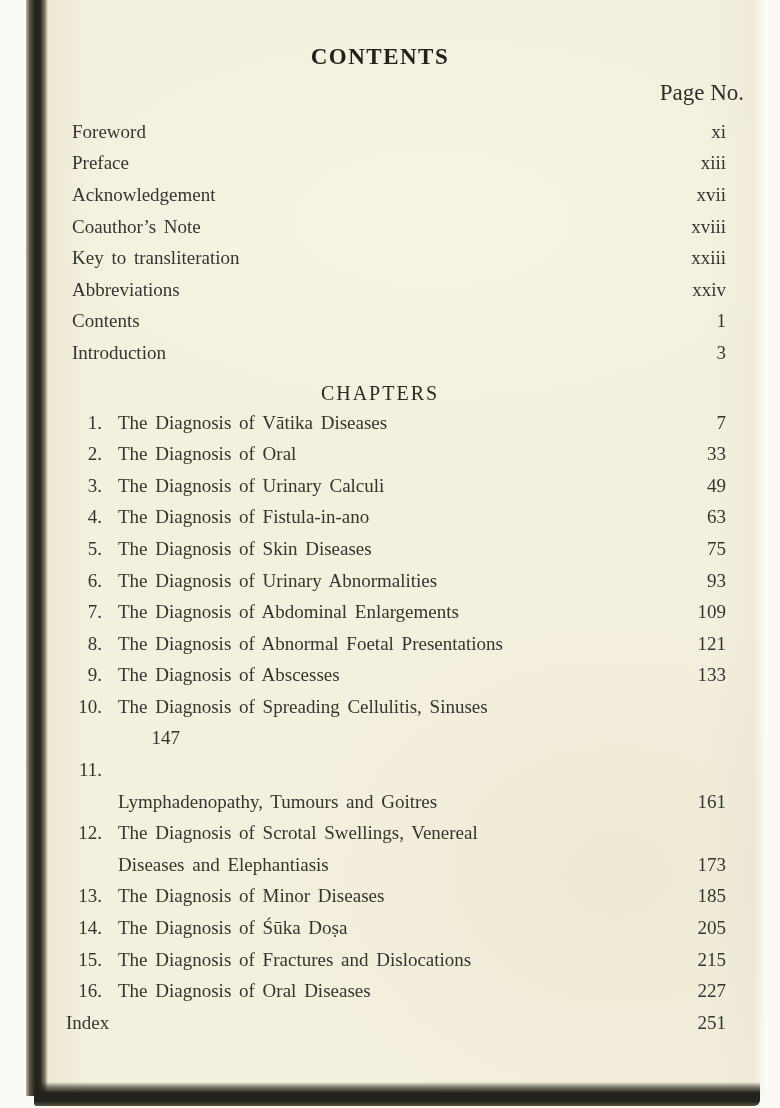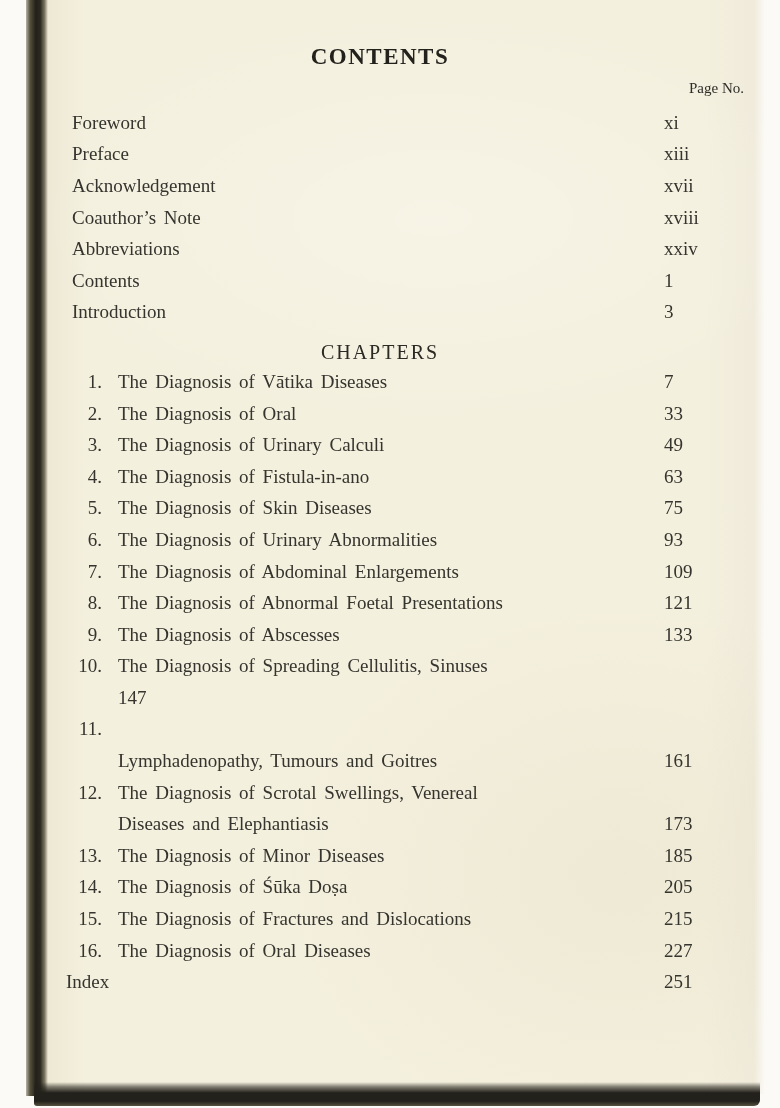--- a/index.html
+++ b/index.html
@@ -53,21 +53,21 @@
   .title {
     text-align: center;
     font-size: 23px;
     font-weight: bold;
     letter-spacing: 1.5px;
     color: #22211c;
     transform: translateX(12px);
   }
   .pageno-header {
     text-align: right;
-    font-size: 15px;
+    font-size: 23px;
     margin-top: 10px;
     margin-bottom: 10px;
     margin-right: -80px; 
     color: #2e2d27;
   }
   .list { width: 100%; }
   .row {
     display: flex;
     align-items: center;
     height: 31.6px;
@@ -79,21 +79,21 @@
     width: 30px;
     text-align: right;
     margin-right: 16px;
     flex: none;
   }
   .row .title-text { flex: 1; }
   .row .pg {
     flex: none;
     width: 90px;
     margin-right: -90px; 
-    text-align: left;
+    text-align: right;
     padding-right: 28px;
   }
   .chapters-heading {
     text-align: center;
     font-size: 20px;
     font-weight: normal;
     letter-spacing: 2px;
     color: #2a2923;
     margin-top: 13px;
     margin-bottom: 2px;
@@ -126,20 +126,24 @@
         </div>
         <div class="row">
           <span class="title-text">Acknowledgement</span>
           <span class="pg">xvii</span>
         </div>
         <div class="row">
           <span class="title-text">Coauthor’s Note</span>
           <span class="pg">xviii</span>
         </div>
         <div class="row">
+          <span class="title-text">Key to transliteration</span>
+          <span class="pg">xxiii</span>
+        </div>
+        <div class="row">
           <span class="title-text">Abbreviations</span>
           <span class="pg">xxiv</span>
         </div>
         <div class="row">
           <span class="title-text">Contents</span>
           <span class="pg">1</span>
         </div>
         <div class="row">
           <span class="title-text">Introduction</span>
           <span class="pg">3</span>

